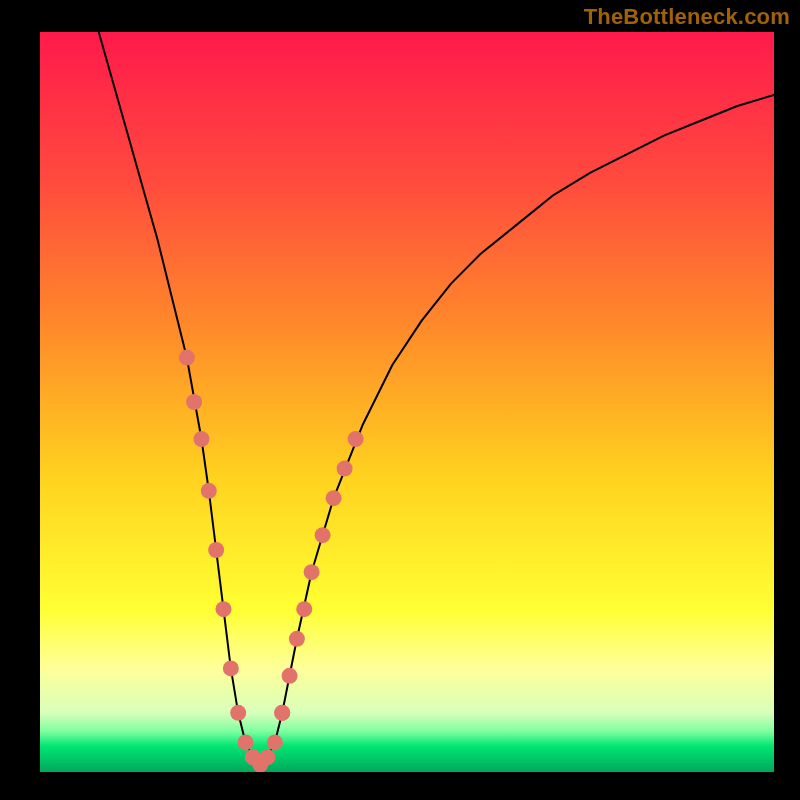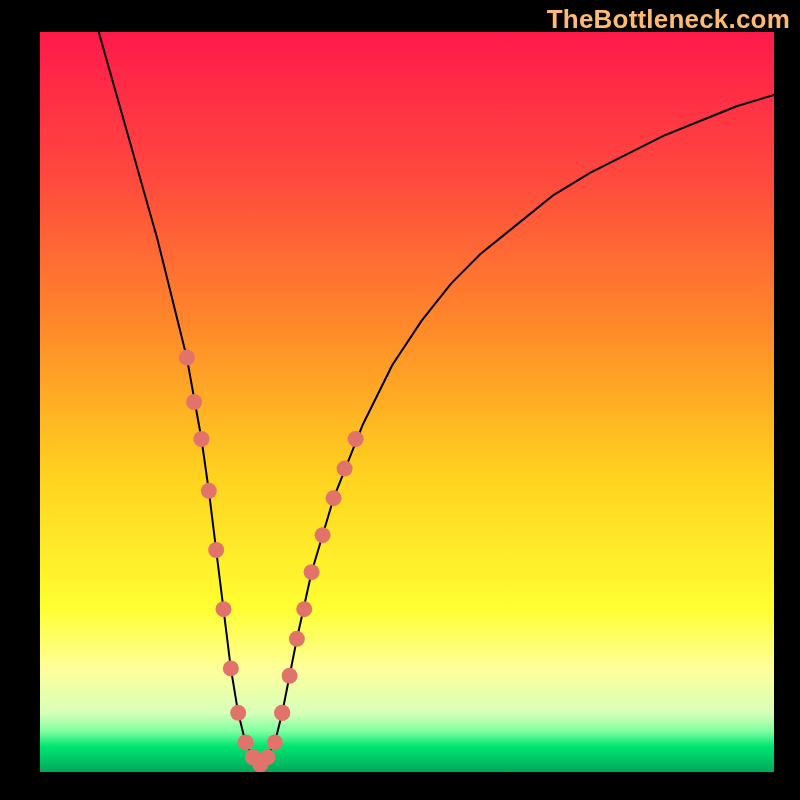--- a/index.html
+++ b/index.html
@@ -14,22 +14,22 @@
   .frame {
     position: relative;
     width: 800px;
     height: 800px;
     background: #000;
   }
   .watermark {
     position: absolute;
     top: 4px;
     right: 10px;
-    color: #fdba74;
-    font-size: 26px;
+    color: #a16207;
+    font-size: 22px;
     font-weight: 600;
     letter-spacing: 0.2px;
   }
   .plot {
     position: absolute;
     left: 40px;
     top: 32px;
     width: 734px;
     height: 740px;
   }

